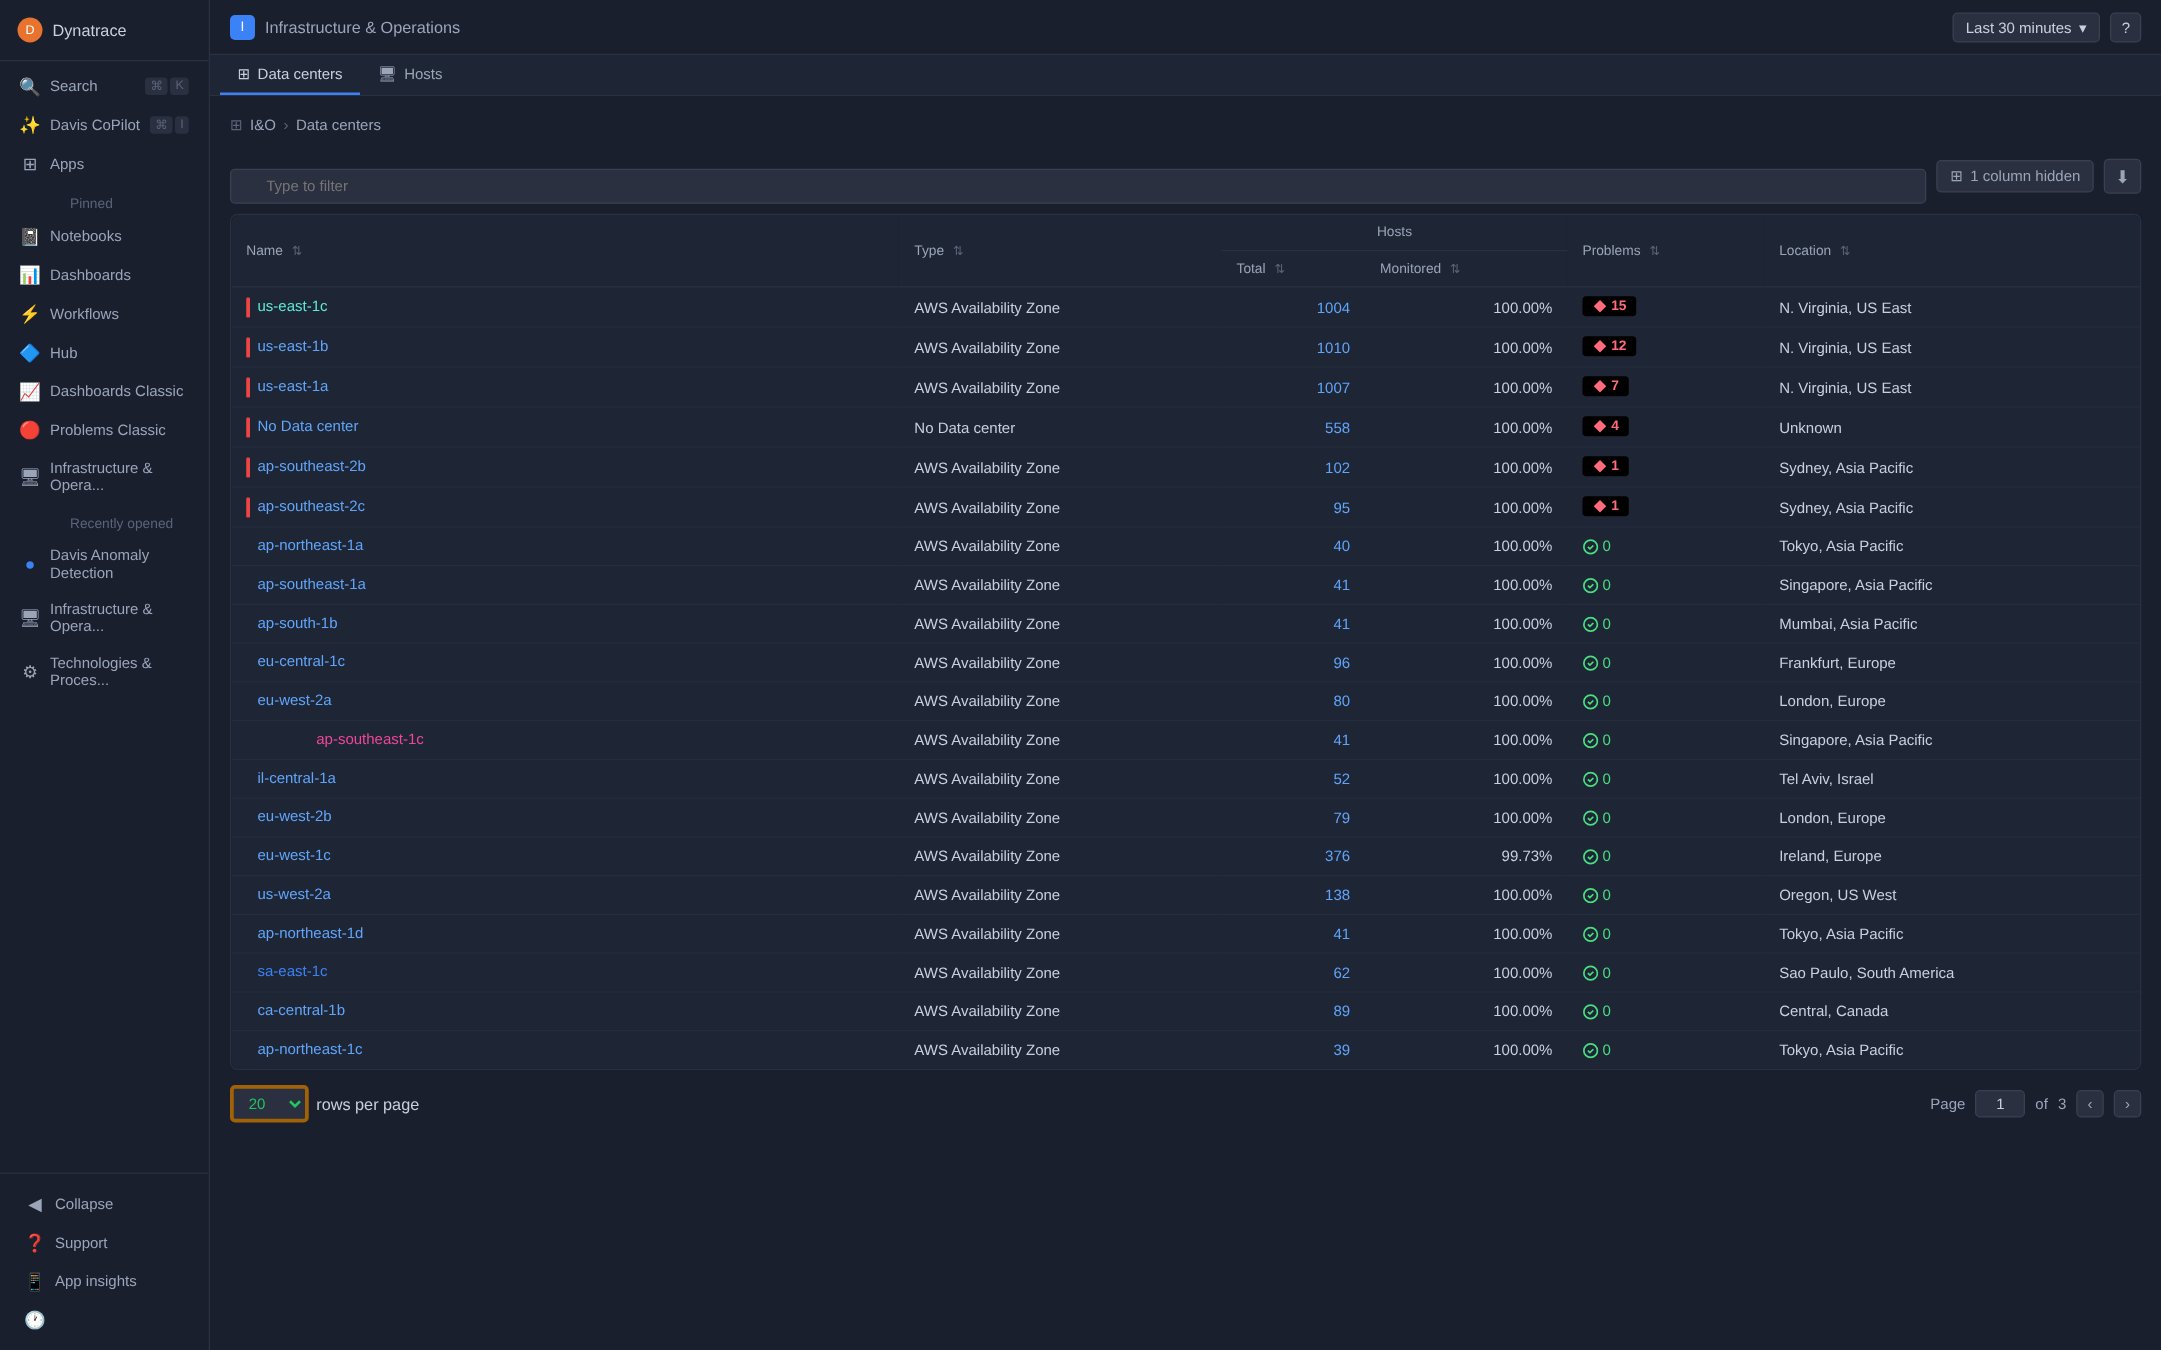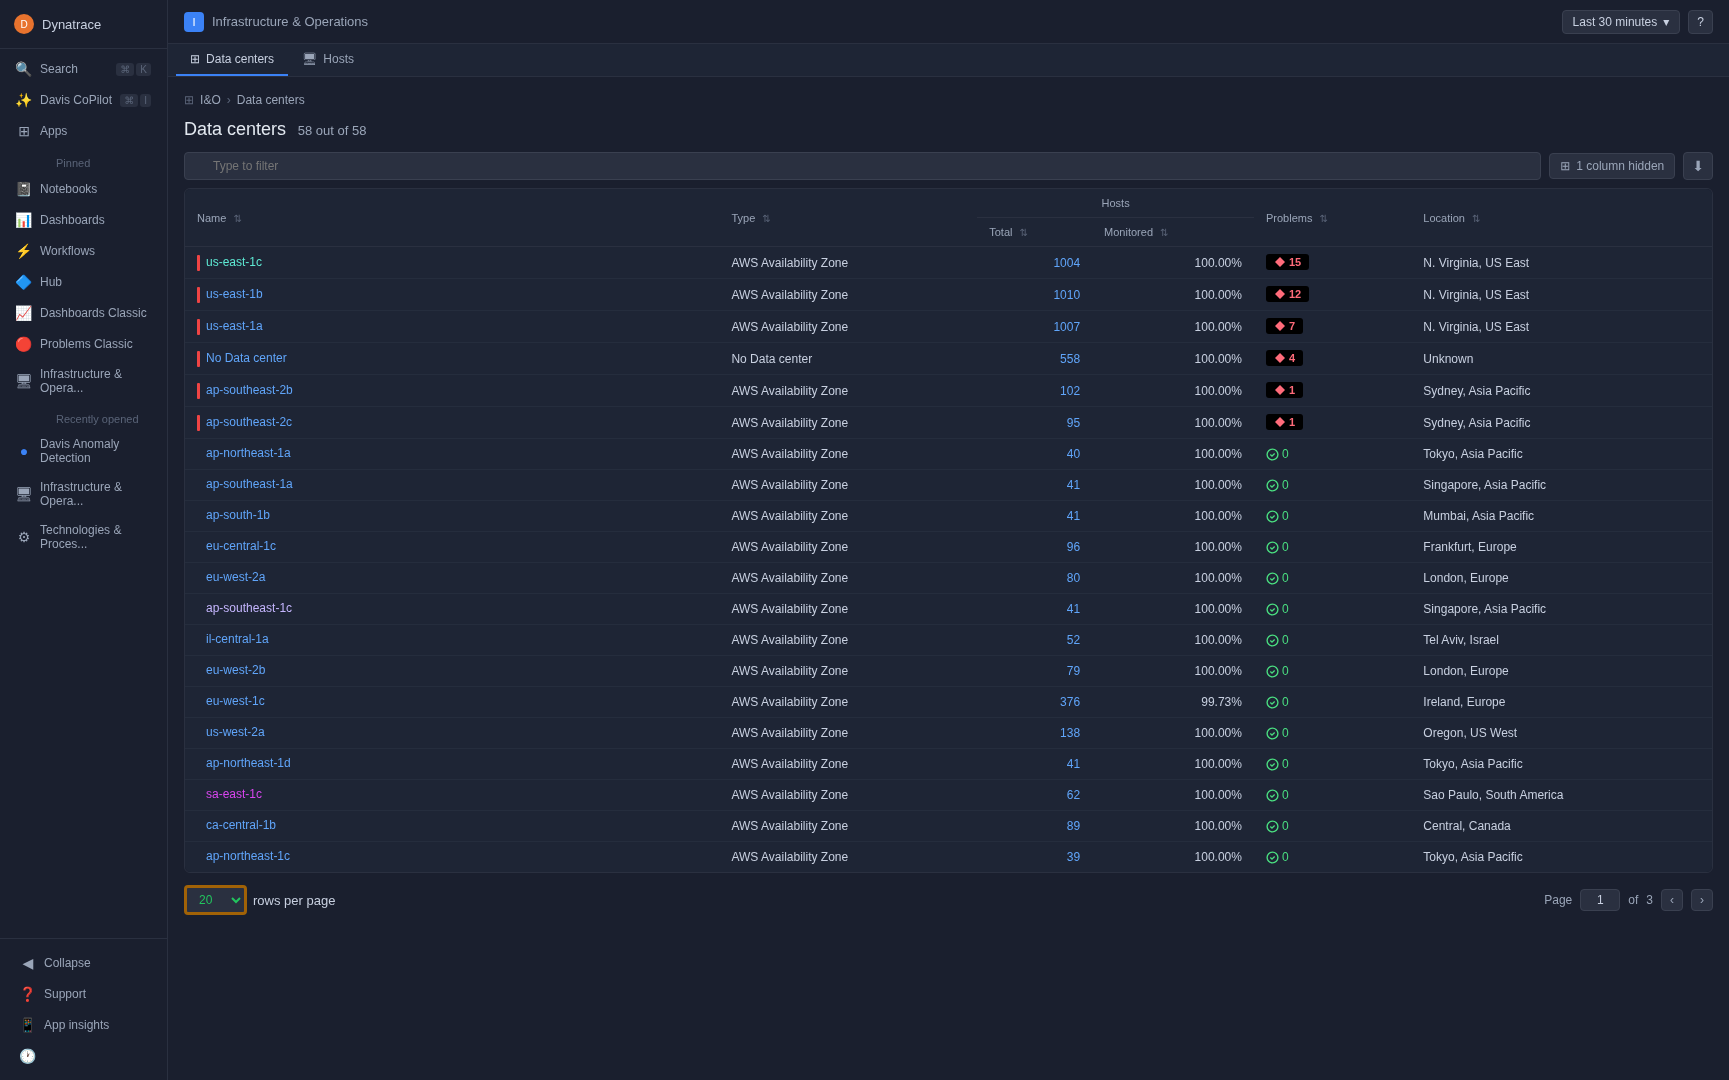--- a/index.html
+++ b/index.html
@@ -42,21 +42,21 @@
     .breadcrumb-link { color: #9aa5b8; cursor: pointer; }
 
     
     .page-header { display: flex; align-items: center; justify-content: space-between; margin-bottom: 12px; }
     .page-title { font-size: 18px; font-weight: 500; color: #e2e8f0; }
     .page-title-count { font-size: 13px; color: #9aa5b8; margin-left: 8px; font-weight: normal; }
 
     
     .table-toolbar { display: flex; align-items: center; gap: 8px; margin-bottom: 8px; }
     .filter-input { flex: 1; background: #2a3040; border: 1px solid #3a4050; border-radius: 4px; padding: 6px 10px 6px 28px; color: #c8d0e0; font-size: 12px; position: relative; }
-    .filter-wrap { flex: 1; position: relative; }
+    .filter-wrap { flex: 1; position: relative; margin-top: 16px; }
     .filter-icon-pos { position: absolute; left: 8px; top: 50%; transform: translateY(-50%); color: #5a6478; font-size: 12px; }
     .col-hidden-btn { background: #2a3040; border: 1px solid #3a4050; border-radius: 4px; padding: 5px 10px; color: #9aa5b8; font-size: 12px; cursor: pointer; display: flex; align-items: center; gap: 6px; white-space: nowrap; }
     .download-btn { background: #2a3040; border: 1px solid #3a4050; border-radius: 4px; padding: 5px 8px; color: #9aa5b8; font-size: 14px; cursor: pointer; display: flex; align-items: center; }
 
     
     .data-table { width: 100%; border-collapse: collapse; background: #1e2535; border-radius: 6px; overflow: hidden; }
     .data-table th { padding: 8px 12px; text-align: left; color: #9aa5b8; font-size: 11px; font-weight: 500; background: #1e2535; border-bottom: 1px solid #2a3040; white-space: nowrap; cursor: pointer; }
     .sort-icon { margin-left: 4px; color: #5a6478; font-size: 10px; }
     .data-table td { padding: 7px 12px; border-bottom: 1px solid #252d3d; color: #c8d0e0; font-size: 12px; }
     .data-table tr:last-child td { border-bottom: none; }
@@ -224,26 +224,20 @@
 
   <div class="content">
 
     <div class="breadcrumb">
       <span style="color:#5a6478;">⊞</span>
       <span class="breadcrumb-link">I&amp;O</span>
       <span class="breadcrumb-sep">›</span>
       <span>Data centers</span>
     </div>
 
-    <div class="page-header">
-      <div>
-        <span class="page-title">Data centers</span>
-        <span class="page-title-count">58 out of 58</span>
-      </div>
-    </div>
 
     <div class="table-toolbar">
       <div class="filter-wrap">
         <span class="filter-icon-pos">▼</span>
         <input class="filter-input" type="text" style="width: 100%;" placeholder="Type to filter">
       </div>
       <div class="col-hidden-btn">
         <span>⊞</span>
         <span>1 column hidden</span>
       </div>
@@ -407,21 +401,21 @@
               <td style="text-align: right;">100.00%</td>
               <td>
                 <span class="problem-ok"><svg width="13" height="13" viewBox="0 0 24 24" fill="none" stroke="#4ade80" stroke-width="2.5">
                     <circle cx="12" cy="12" r="10"></circle>
                     <path d="M8 12l3 3 5-5"></path>
                   </svg> 0</span>
               </td>
               <td>London, Europe</td>
             </tr>
             <tr>
-              <td><span class="row-indicator row-none"></span><span style="color: #c4b5fd; cursor: pointer;">ap-southeast-1c</span></td>
+              <td><span class="row-indicator row-none"></span><span style="color: #ec4899; cursor: pointer; margin-left: 47px;">ap-southeast-1c</span></td>
               <td>AWS Availability Zone</td>
               <td style="text-align: right;"><span class="hosts-link">41</span></td>
               <td style="text-align: right;">100.00%</td>
               <td>
                 <span class="problem-ok"><svg width="13" height="13" viewBox="0 0 24 24" fill="none" stroke="#4ade80" stroke-width="2.5">
                     <circle cx="12" cy="12" r="10"></circle>
                     <path d="M8 12l3 3 5-5"></path>
                   </svg> 0</span>
               </td>
               <td>Singapore, Asia Pacific</td>
@@ -485,21 +479,21 @@
               <td style="text-align: right;">100.00%</td>
               <td>
                 <span class="problem-ok"><svg width="13" height="13" viewBox="0 0 24 24" fill="none" stroke="#4ade80" stroke-width="2.5">
                     <circle cx="12" cy="12" r="10"></circle>
                     <path d="M8 12l3 3 5-5"></path>
                   </svg> 0</span>
               </td>
               <td>Tokyo, Asia Pacific</td>
             </tr>
             <tr>
-              <td><span class="row-indicator row-none"></span><span style="color: #d946ef; cursor: pointer;">sa-east-1c</span></td>
+              <td><span class="row-indicator row-none"></span><span style="color: #3b82f6; cursor: pointer;">sa-east-1c</span></td>
               <td>AWS Availability Zone</td>
               <td style="text-align: right;"><span class="hosts-link">62</span></td>
               <td style="text-align: right;">100.00%</td>
               <td>
                 <span class="problem-ok"><svg width="13" height="13" viewBox="0 0 24 24" fill="none" stroke="#4ade80" stroke-width="2.5">
                     <circle cx="12" cy="12" r="10"></circle>
                     <path d="M8 12l3 3 5-5"></path>
                   </svg> 0</span>
               </td>
               <td>Sao Paulo, South America</td>

